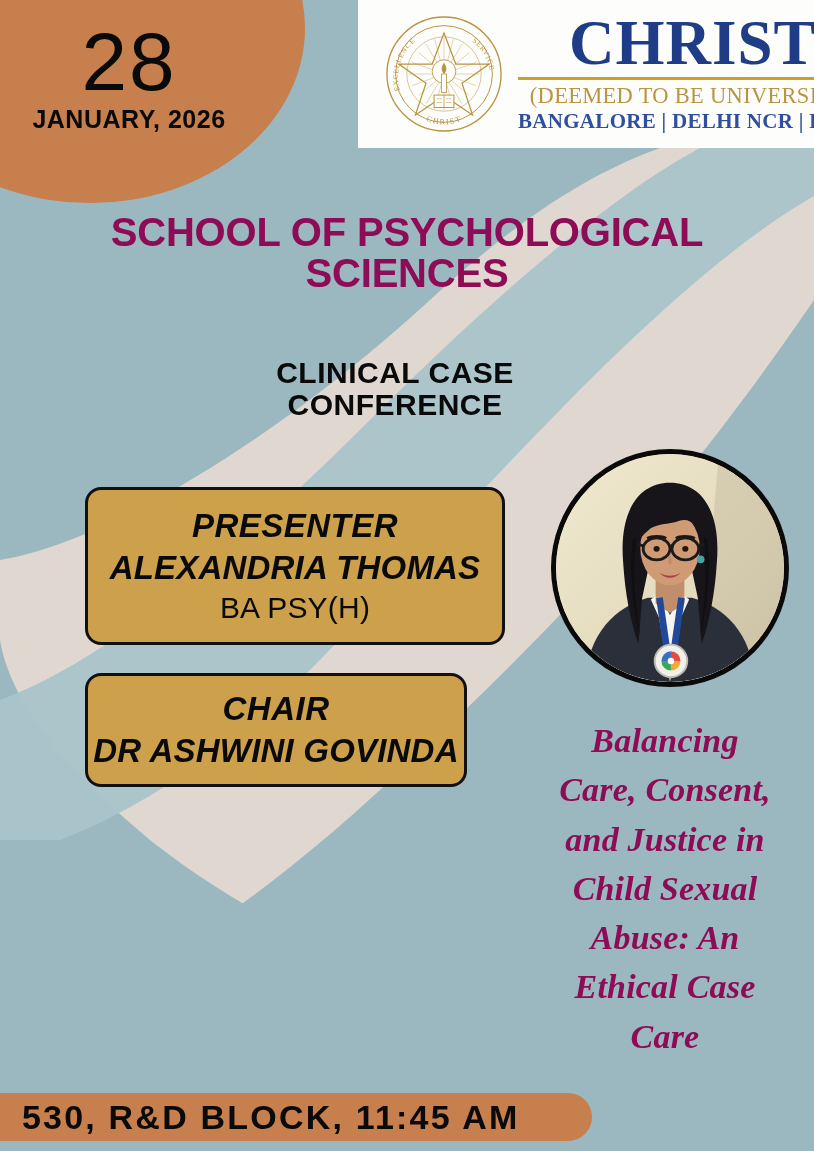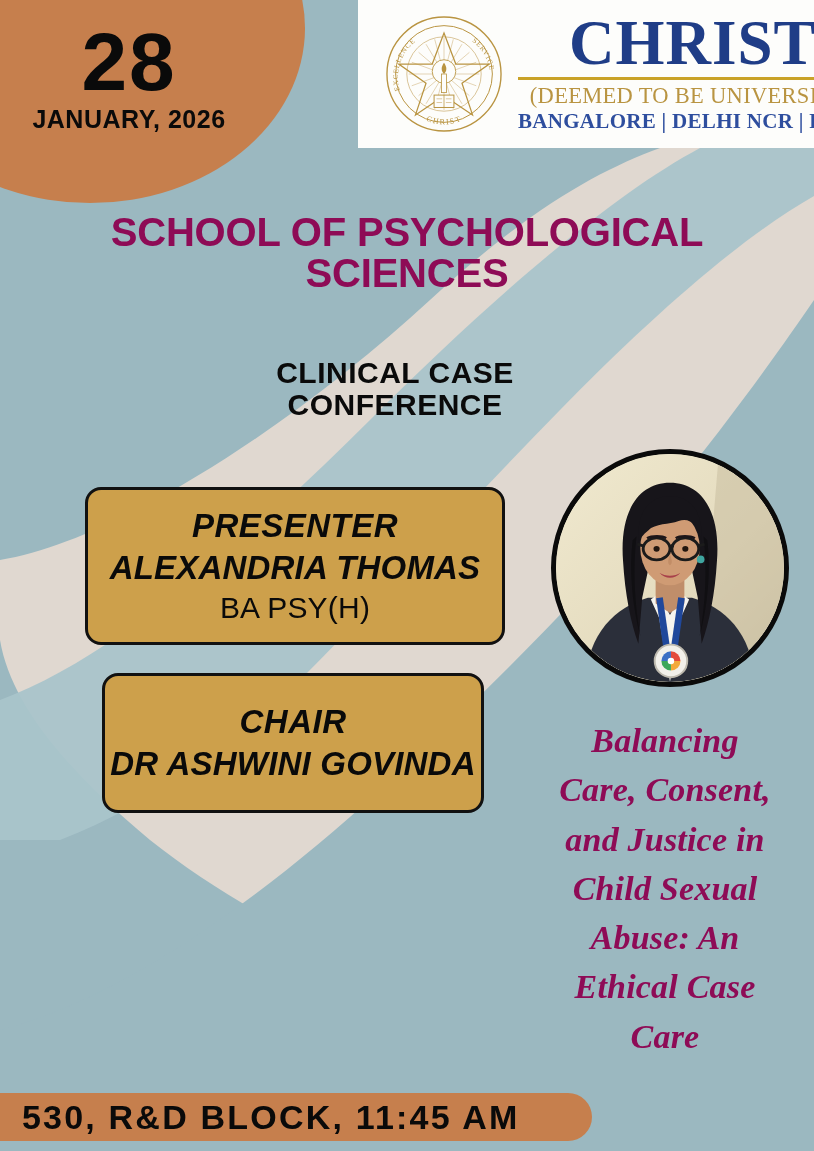--- a/index.html
+++ b/index.html
@@ -35,21 +35,21 @@
     color:#B99441;letter-spacing:0.3px;white-space:nowrap;line-height:1.15;
   }
   #campuses{
     font-family:"Liberation Serif", serif;font-size:21px;font-weight:bold;
     color:#2E4E9E;letter-spacing:0.3px;white-space:nowrap;line-height:1.2;
   }
 
   
   #date-block{position:absolute;left:14px;top:24px;width:230px;}
   #day-number{
-    font-size:82px;font-weight:bold;color:#0A0A0A;letter-spacing:2px;
+    font-size:82px;font-weight:normal;color:#0A0A0A;letter-spacing:2px;
     line-height:0.92;text-align:center;margin:0;
     font-family:"Liberation Sans", sans-serif;
   }
   #month-year{
     font-size:25px;font-weight:bold;color:#0A0A0A;letter-spacing:0.5px;
     text-align:center;margin:6px 0 0 0;white-space:nowrap;
     font-family:"Liberation Sans", sans-serif;
   }
 
   
@@ -71,21 +71,21 @@
   #event-title .ln{display:block;}
 
   
   .credit-box{
     position:absolute;background:#CDA04B;border:3px solid #111;
     border-radius:16px;box-sizing:border-box;
     display:flex;flex-direction:column;align-items:center;justify-content:center;
     color:#0A0A0A;
   }
   #presenter-box{left:85px;top:487px;width:420px;height:158px;padding:4px 8px;}
-  #chair-box{left:85px;top:673px;width:382px;height:140px;padding:4px 8px;margin-left:17px;}
+  #chair-box{left:85px;top:673px;width:382px;height:114px;padding:4px 8px;}
   .cb-role{font-size:33px;font-weight:bold;font-style:italic;letter-spacing:0.5px;line-height:1.26;}
   .cb-name{font-size:33px;font-weight:bold;font-style:italic;letter-spacing:0.2px;line-height:1.26;white-space:nowrap;}
   .cb-qual{font-size:30px;font-weight:normal;font-style:normal;letter-spacing:0.2px;line-height:1.3;}
 
   
   #portrait{
     position:absolute;left:551px;top:449px;width:238px;height:238px;
     border-radius:50%;border:5px solid #0A0A0A;overflow:hidden;
     background:#EDE6CB;box-sizing:border-box;
   }

